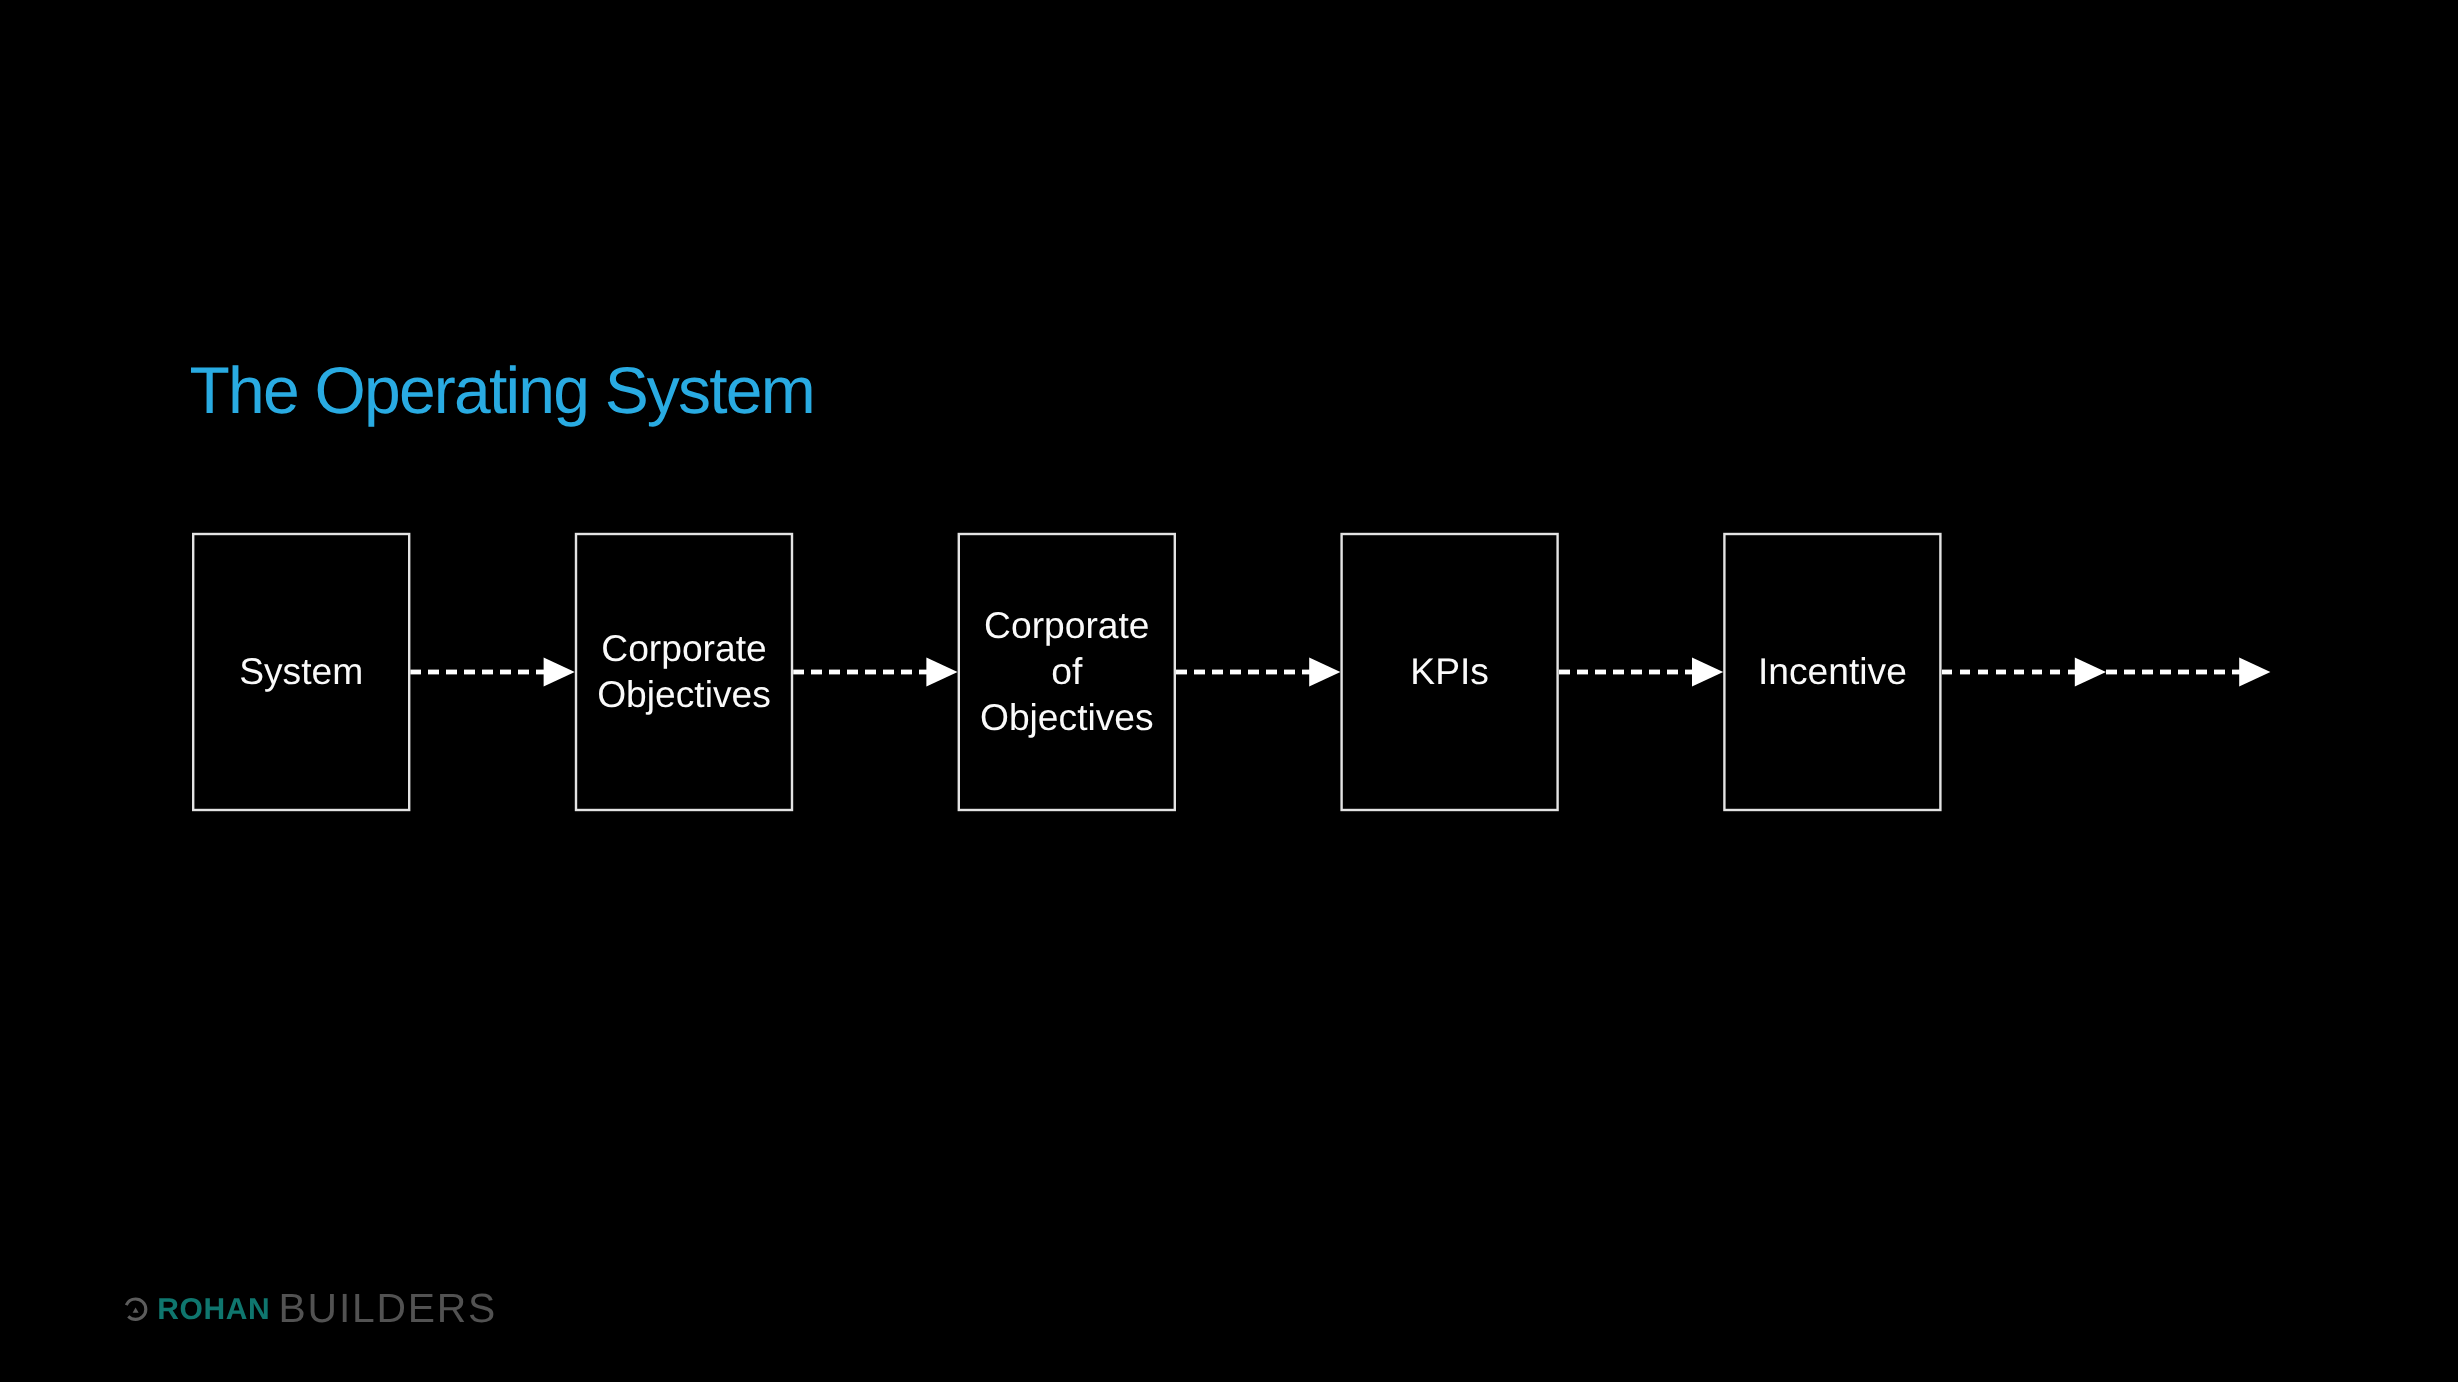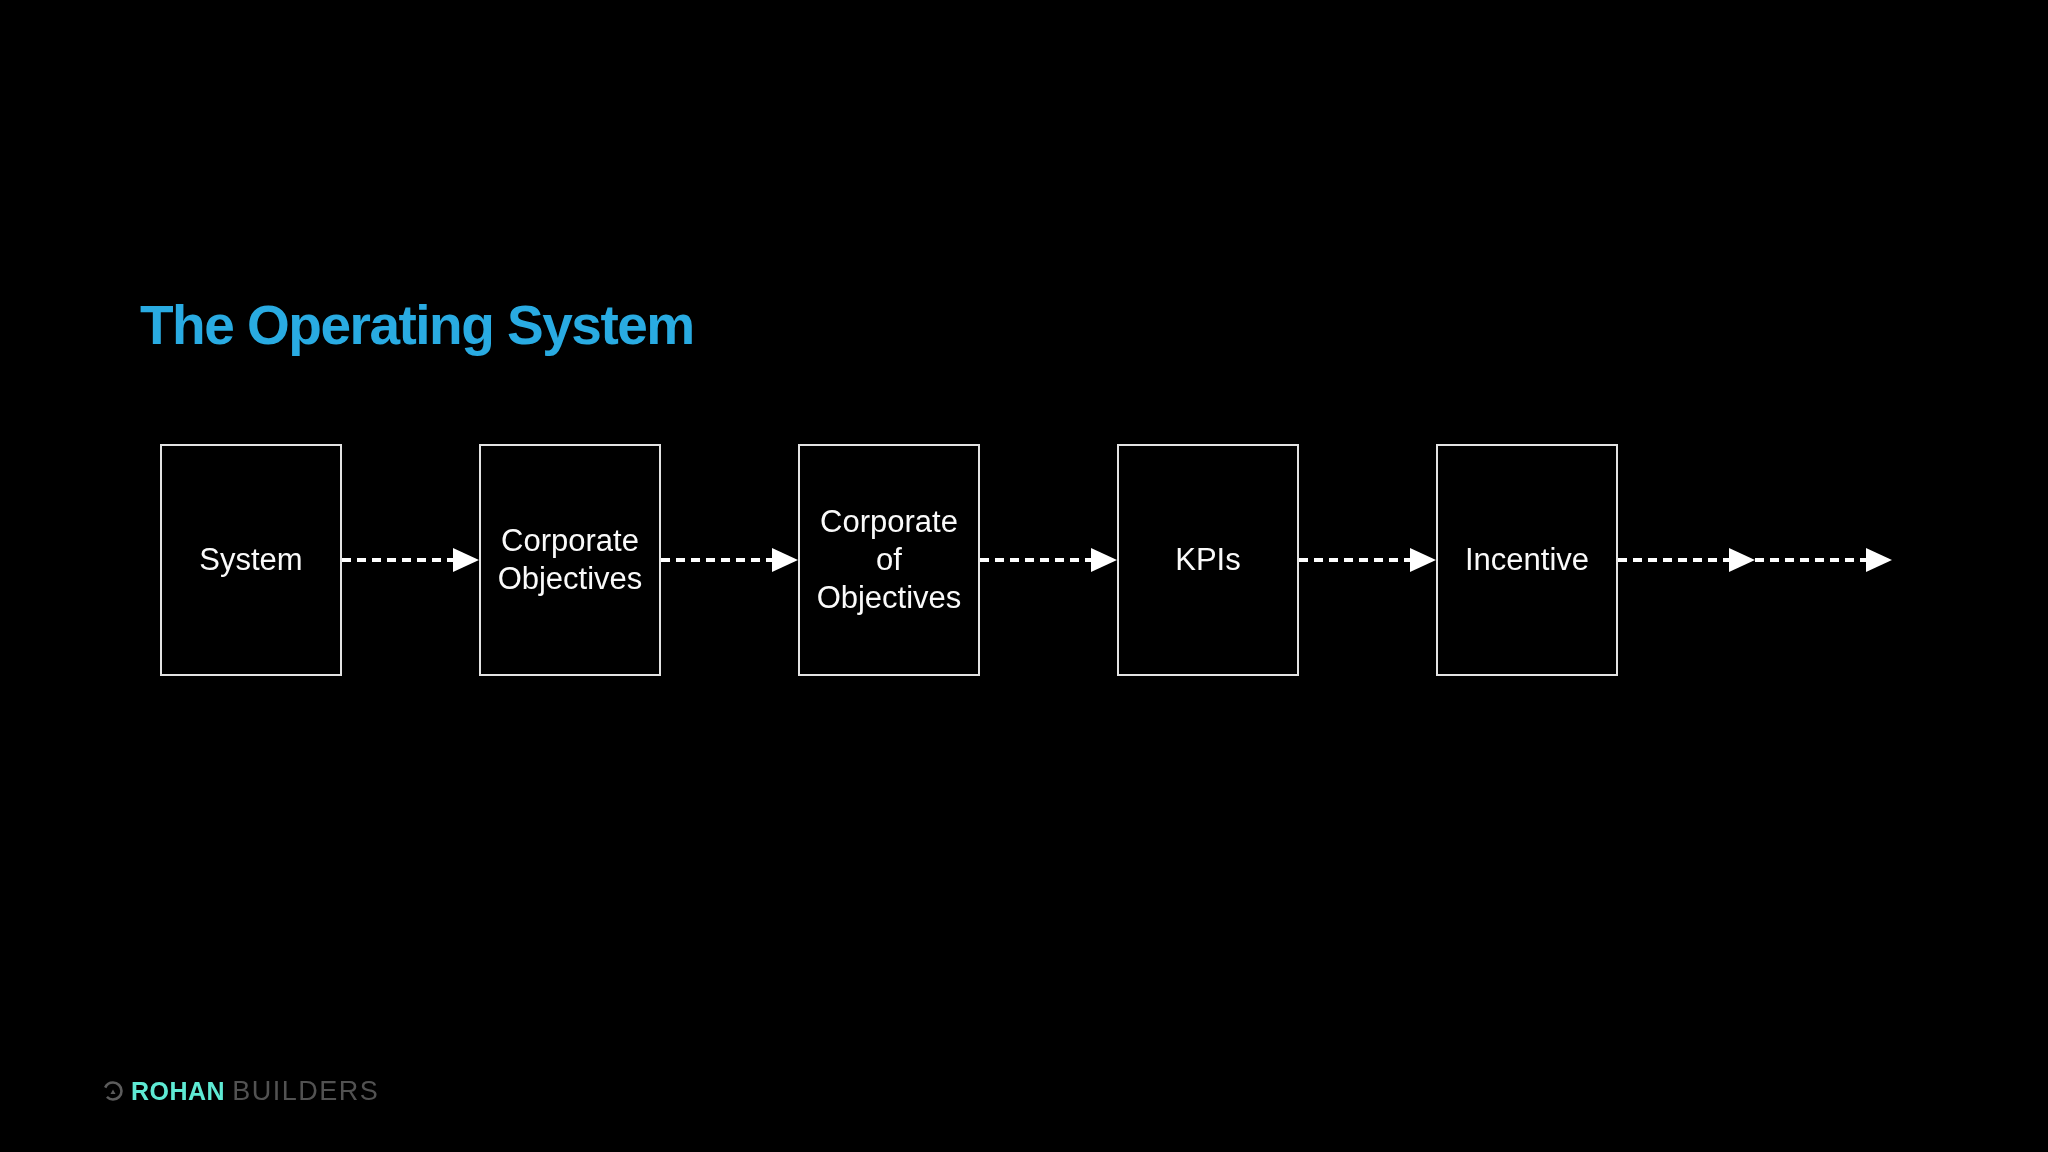--- a/index.html
+++ b/index.html
@@ -10,26 +10,26 @@
   .slide {
     position: relative;
     width: 2048px;
     height: 1152px;
     background: #000000;
     overflow: hidden;
     font-family: "Liberation Sans", sans-serif;
   }
   .title {
     position: absolute;
-    left: 140px;
+    left: 158px;
     top: 298px;
     margin: 0;
     font-size: 55px;
     line-height: 1;
-    font-weight: 700;
+    font-weight: 400;
     letter-spacing: -1.5px;
     color: #29ABE2;
   }
   .flow {
     position: absolute;
     left: 160px;
     top: 444px;
     width: 1732px;
     height: 232px;
     display: flex;
@@ -84,24 +84,24 @@
   }
   .logo-icon {
     display: inline-flex;
     width: 22px;
     height: 22px;
   }
   .brand-primary {
     font-size: 25px;
     font-weight: 700;
     letter-spacing: 0.5px;
-    color: #5eead4;
+    color: #0f766e;
   }
   .brand-secondary {
-    font-size: 27px;
+    font-size: 34px;
     font-weight: 300;
     letter-spacing: 1.5px;
     color: #525252;
   }
 </style>
 </head>
 <body>
 
 <div class="slide">
 

